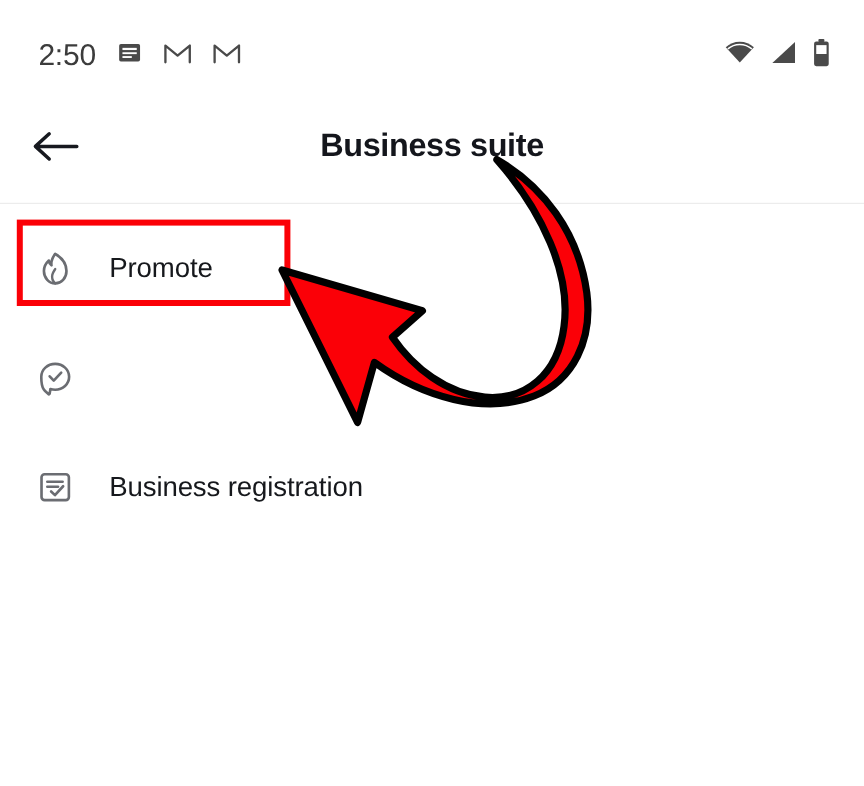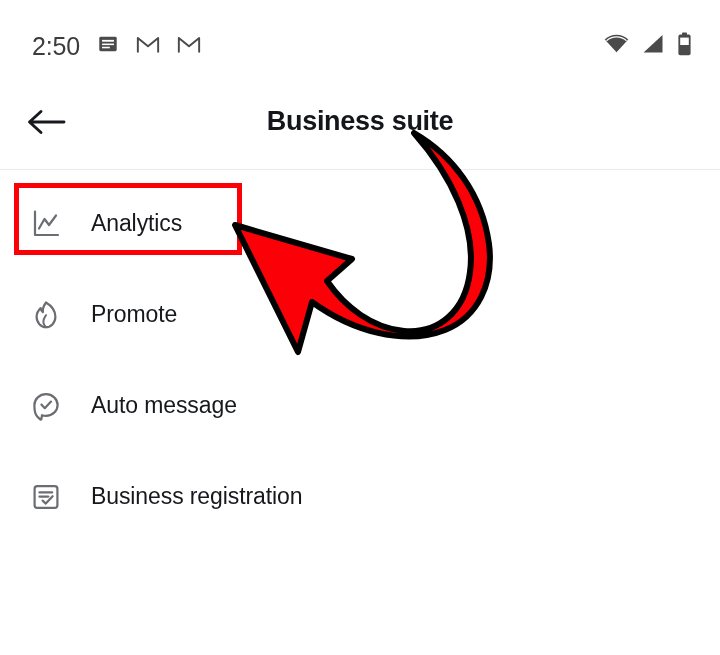--- a/index.html
+++ b/index.html
@@ -210,48 +210,38 @@
           <path d="M38 15 H4 M15 4.5 L3.5 15 L15 25.5" fill="none" stroke="#17191f" stroke-width="2.9" stroke-linecap="round" stroke-linejoin="round"></path>
         </svg>
       </span>
     </div>
     <div id="page-title">Business suite</div>
     <div id="app-bar-divider"></div>
   </div>
 
   <div id="menu-list">
 
-    <div class="menu-item">
-      <span class="menu-icon">
-        <svg width="32" height="32" viewBox="0 0 32 32">
-          <path d="M5 3.5 V27 H28" fill="none" stroke="#6b6d72" stroke-width="2.2" stroke-linecap="round" stroke-linejoin="round"></path>
-          <path d="M9 20.5 L14.5 11 L19 17 L26 7.5" fill="none" stroke="#6b6d72" stroke-width="2.2" stroke-linecap="round" stroke-linejoin="round"></path>
-        </svg>
-      </span>
-      <span class="menu-label">Analytics</span>
-    </div>
 
     <div class="menu-item">
       <span class="menu-icon">
         <svg width="32" height="32" viewBox="0 0 32 32">
           <path d="M16 3.5 C13.4 7.2 12.4 10.2 12.9 13.1 C11.6 12.1 10.9 10.7 10.7 9.1 C8.0 11.6 6.6 14.6 6.6 17.8 C6.6 23.6 10.9 28.2 16 28.2 C21.1 28.2 25.4 23.6 25.4 17.8 C25.4 12.4 22.1 7.1 16 3.5 Z" fill="none" stroke="#6b6d72" stroke-width="2.2" stroke-linejoin="round"></path>
           <path d="M16 28.2 C13.8 26.2 13.0 23.6 13.6 21.0 C14.2 18.6 15.6 16.9 16 16.2" fill="none" stroke="#6b6d72" stroke-width="2.0" stroke-linecap="round" stroke-linejoin="round"></path>
         </svg>
       </span>
       <span class="menu-label">Promote</span>
     </div>
 
     <div class="menu-item">
       <span class="menu-icon">
         <svg width="32" height="32" viewBox="0 0 32 32">
           <path d="M16 4.2 C22.4 4.2 27.6 9.0 27.6 15.0 C27.6 21.0 22.4 25.8 16 25.8 C14.6 25.8 13.2 25.6 12.0 25.2 L11.4 29.0 C11.3 29.6 10.7 29.8 10.3 29.4 C8.6 27.8 7.2 26.6 6.4 25.4 C5.0 23.4 4.4 19.6 4.4 15.0 C4.4 9.0 9.6 4.2 16 4.2 Z" fill="none" stroke="#6b6d72" stroke-width="2.2" stroke-linejoin="round"></path>
           <path d="M11.4 14.6 L14.8 18.2 L21.0 11.6" fill="none" stroke="#6b6d72" stroke-width="2.2" stroke-linecap="round" stroke-linejoin="round"></path>
         </svg>
       </span>
-      <span class="menu-label">Auto message</span>
     </div>
 
 
     <div class="menu-item">
       <span class="menu-icon">
         <svg width="32" height="32" viewBox="0 0 32 32">
           <rect x="4.6" y="5.2" width="22.8" height="21.6" rx="2.6" fill="none" stroke="#6b6d72" stroke-width="2.2"></rect>
           <path d="M9.4 11.4 H22.2" fill="none" stroke="#6b6d72" stroke-width="2.1" stroke-linecap="round"></path>
           <path d="M9.4 15.6 H18.4" fill="none" stroke="#6b6d72" stroke-width="2.1" stroke-linecap="round"></path>
           <path d="M12.6 19.6 L15.8 22.6 L22.6 15.2" fill="none" stroke="#6b6d72" stroke-width="2.2" stroke-linecap="round" stroke-linejoin="round"></path>

